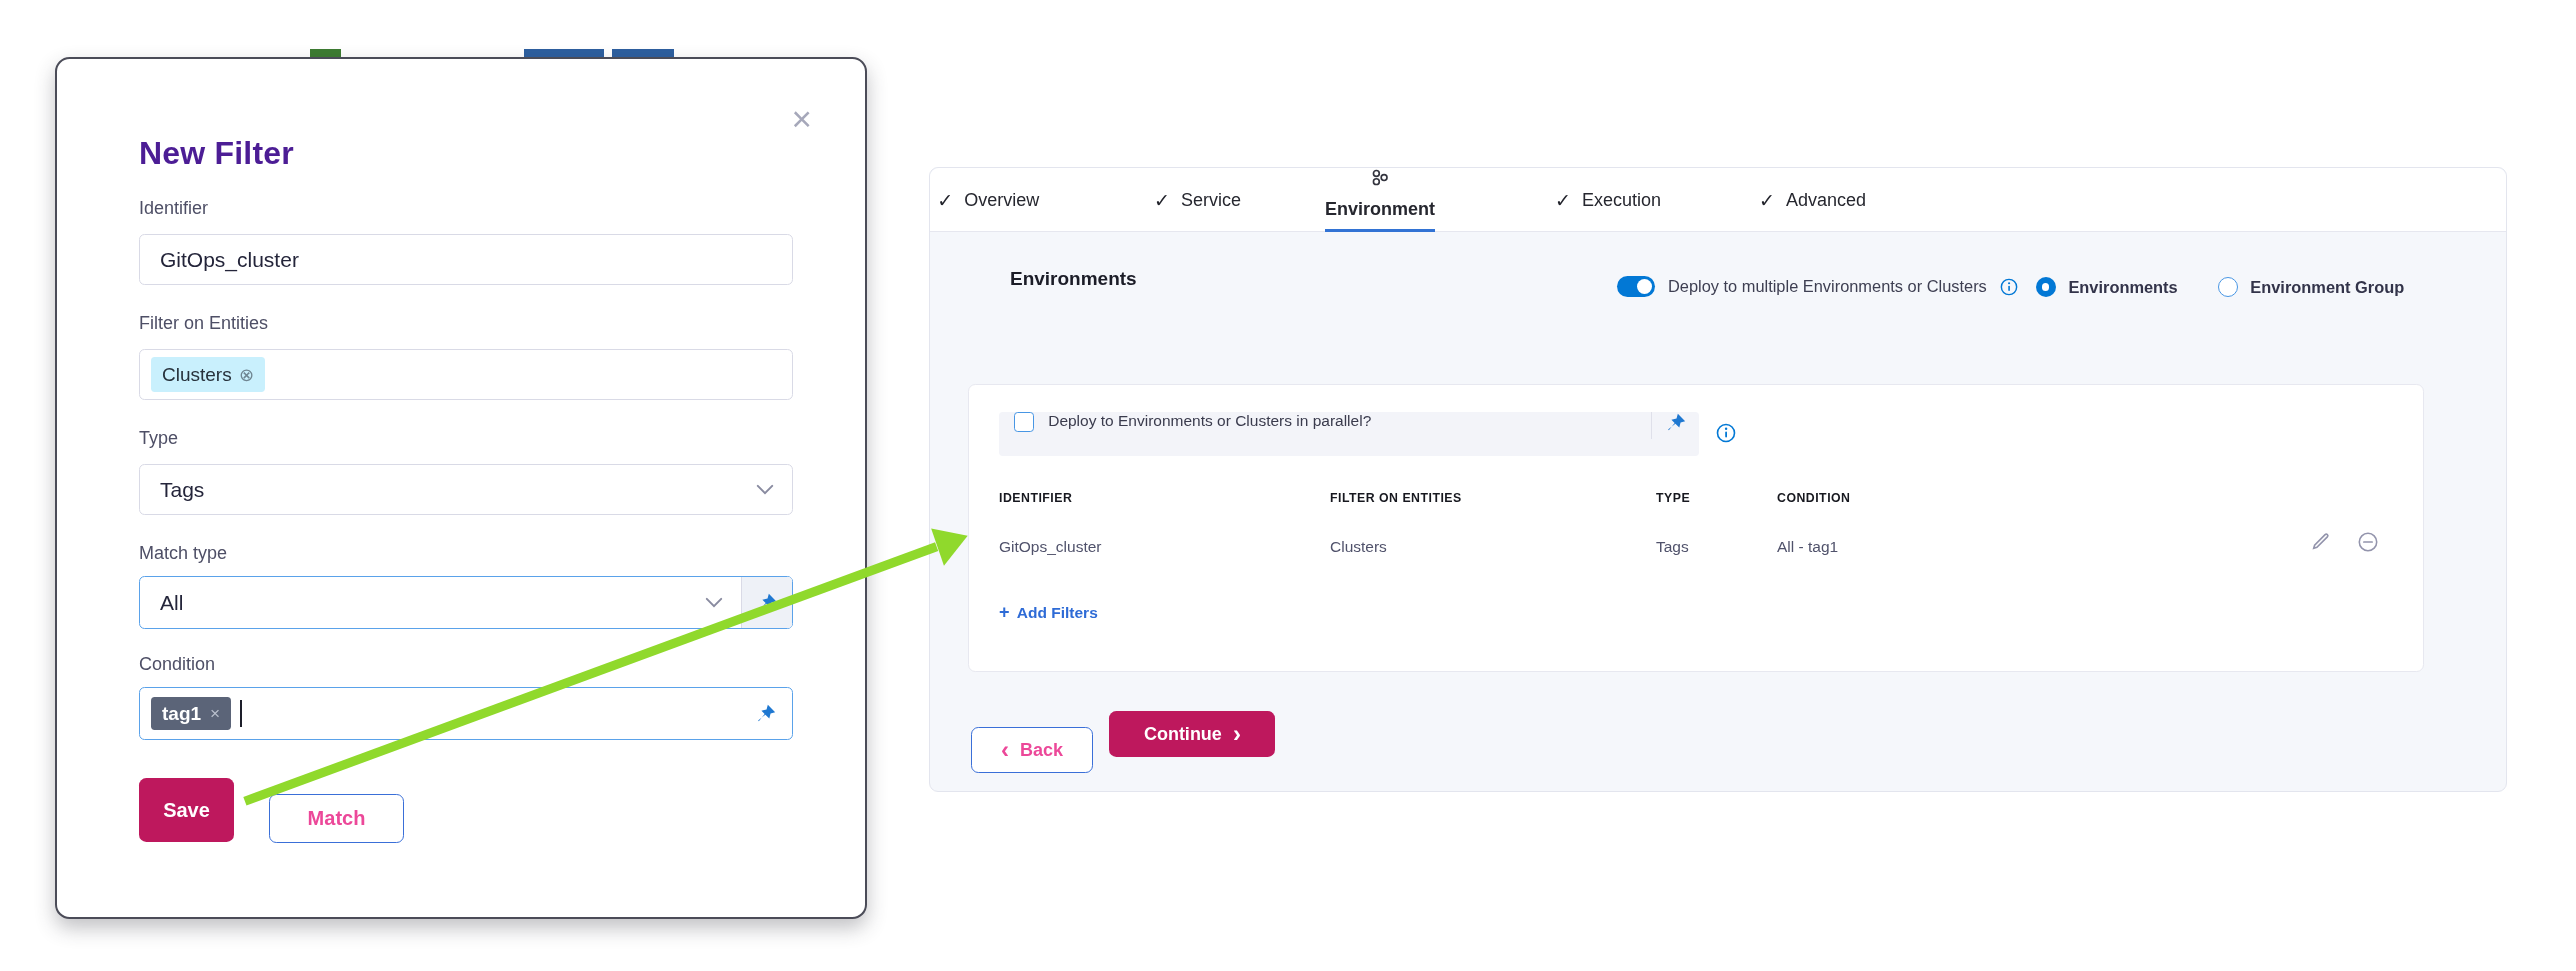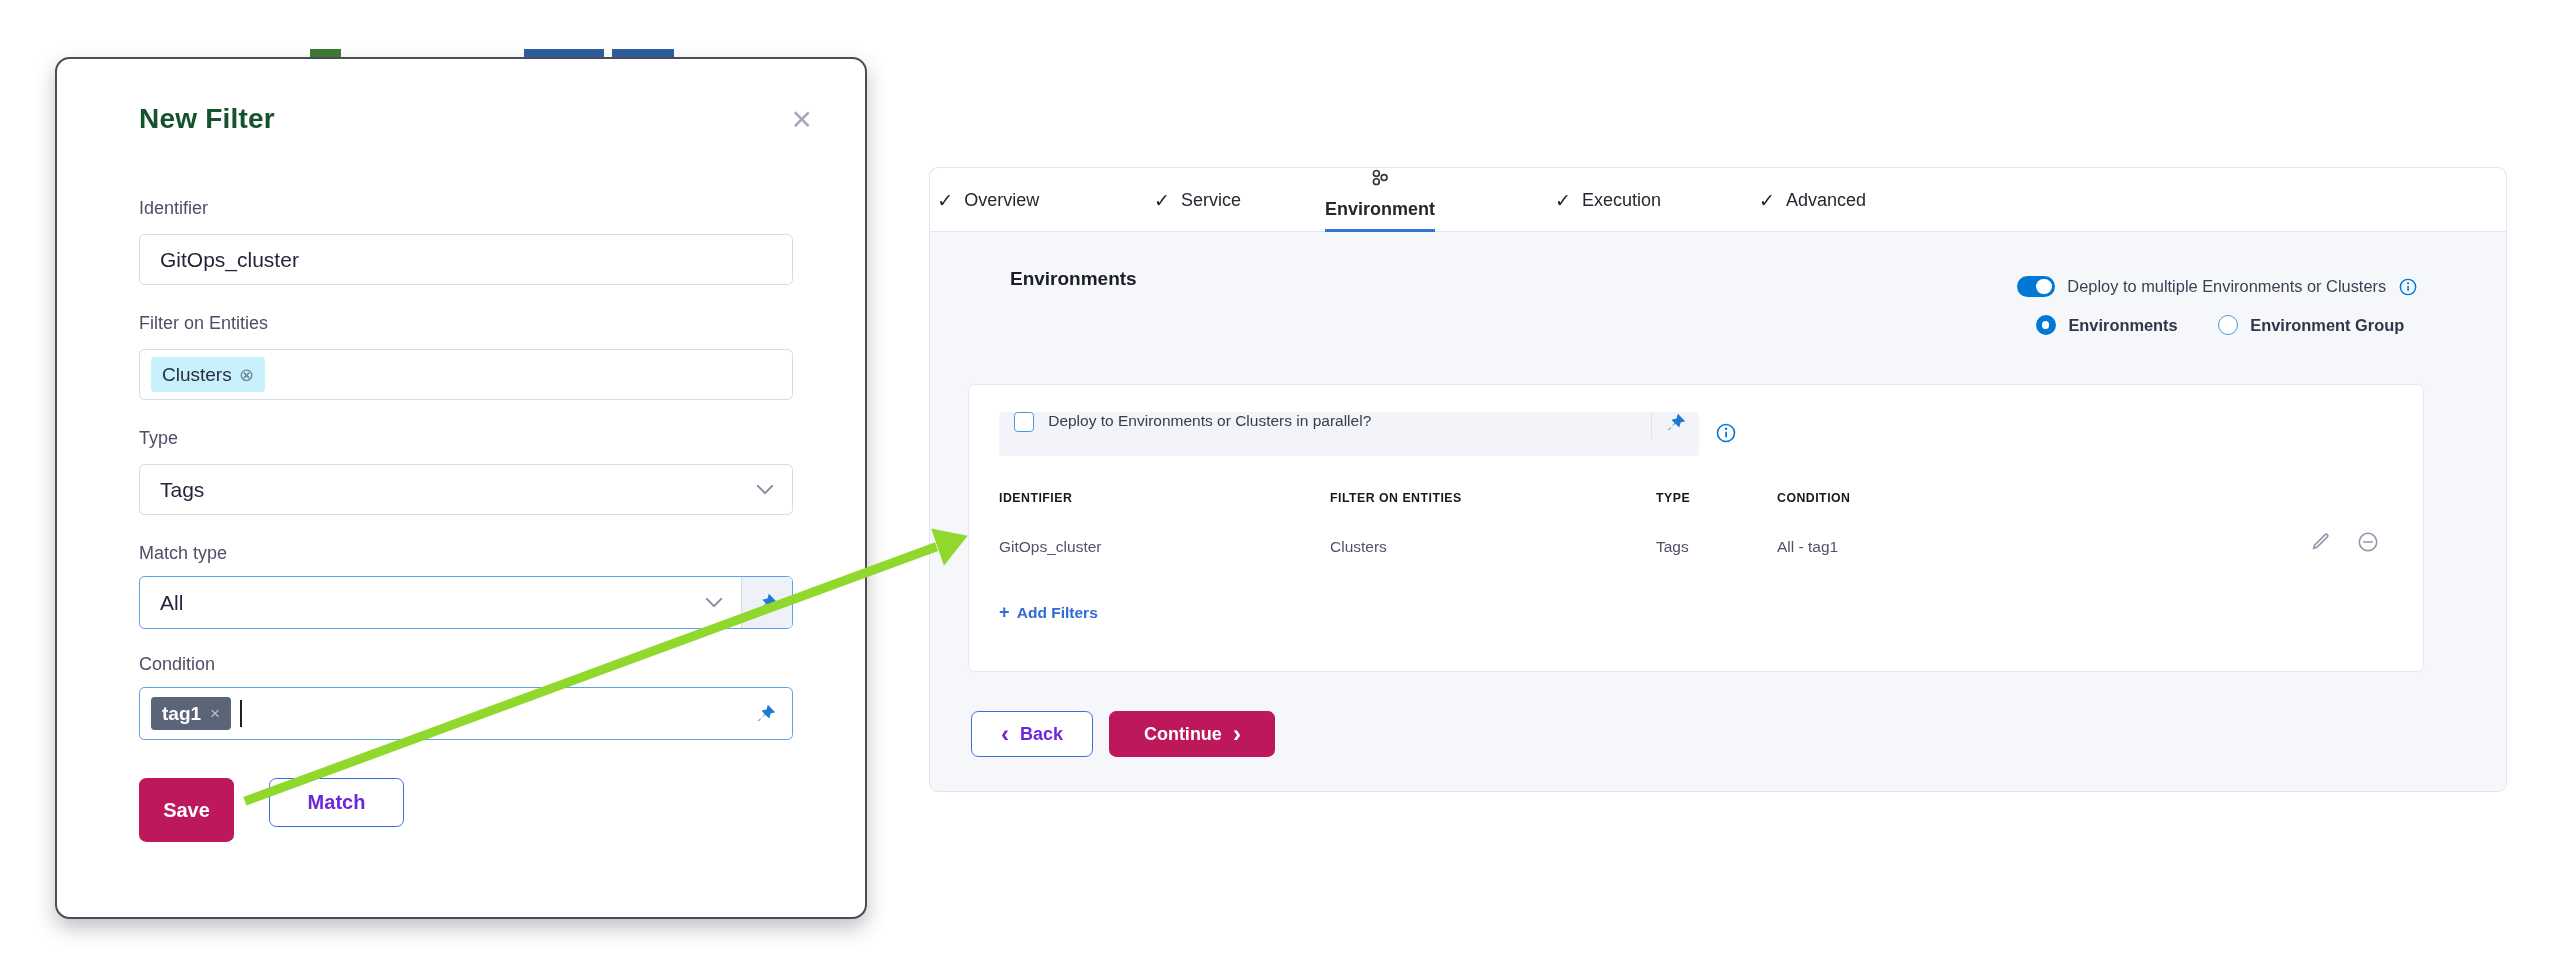--- a/index.html
+++ b/index.html
@@ -6,59 +6,59 @@
   html,body { width:2576px; height:971px; background:#ffffff; font-family:"Liberation Sans", sans-serif; }
   .abs { position:absolute; }
 
   
   .sliver { position:absolute; height:11px; top:49px; z-index:1; }
 
   
   .modal { position:absolute; left:55px; top:57px; width:812px; height:862px;
            background:#ffffff; border:2.7px solid #4b4c58; border-radius:14.6px;
            box-shadow:0 9px 20px rgba(50,50,60,.30); z-index:10; }
-  .modal-title { position:absolute; left:82px; top:44px; font-size:28px; font-weight:bold; color:#14532d; letter-spacing:0.2px; }
+  .modal-title { position:absolute; left:82px; top:76px; font-size:32px; font-weight:bold; color:#4c1d95; letter-spacing:0.2px; }
   .modal-close { position:absolute; right:53px; top:42px; font-size:35px; color:#a6a8ba; cursor:pointer; line-height:1; }
   .fld-label { position:absolute; left:82px; font-size:18px; color:#4e4f66; }
   .fld-box { position:absolute; left:82px; width:654px; height:51px; background:#fff;
              border:0.9px solid #d9dae6; border-radius:5.5px; display:flex; align-items:center; }
   .fld-box.focus { border:1.8px solid #5aa2ea; height:53px; }
   .fld-text { font-size:21px; color:#24253a; padding-left:20px; }
   .chip-cyan { margin-left:11px; background:#c9f0fd; border-radius:3.7px; padding:6.4px 11px;
                font-size:19px; color:#27323c; display:flex; align-items:center; gap:7.3px; }
   .chip-cyan .rm { color:#6f8591; font-size:18px; }
   .chip-slate { margin-left:11px; background:#5b6478; border-radius:3.7px; padding:5.5px 11px;
                 font-size:19px; color:#ffffff; font-weight:bold; display:flex; align-items:center; gap:9px; }
   .chip-slate .rm { color:#b9bfcc; font-weight:normal; font-size:17.3px; }
   .caret-bar { width:1.8px; height:27px; background:#1d1e2a; margin-left:9px; }
   .chev { margin-left:auto; margin-right:18px; display:flex; align-items:center; }
   .pin-cell { width:51px; height:100%; background:#eef1f7; border-left:0.9px solid #d9dae6;
               border-radius:0 3.7px 3.7px 0; display:flex; align-items:center; justify-content:center; }
   .btn { display:flex; align-items:center; justify-content:center; border-radius:7.3px;
          font-weight:bold; font-size:20px; cursor:pointer; }
   .btn-primary { background:#be185d; color:#ffffff; }
-  .btn-outline { background:#ffffff; color:#6d28d9; border:1.8px solid #3a6fd8; }
+  .btn-outline { background:#ffffff; color:#ec4899; border:1.8px solid #3a6fd8;margin-top:16px; }
 
   
   .panel { position:absolute; left:929px; top:167px; width:1578px; height:625px;
            background:#f5f7fb; border:0.9px solid #e3e5ee; border-radius:9px; z-index:5; }
   .tabbar { position:absolute; left:0; top:0; width:100%; height:64px; background:#ffffff;
             border-bottom:0.9px solid #e6e7ef; border-radius:9px 9px 0 0; }
   .tab { position:absolute; top:0; height:64px; display:flex; align-items:center; gap:11px;
          font-size:18px; color:#26272f; cursor:pointer; }
   .tab .ck { color:#22232b; font-size:19px; }
   .tab.active { font-weight:bold; border-bottom:3.7px solid #3273d4;flex-direction:column; }
   .pg-heading { position:absolute; left:80px; top:100px; font-size:19px; font-weight:bold; color:#1c1d28; }
   .radio { width:20px; height:20px; border-radius:50%; border:1.8px solid #4896e4; background:#fff; flex:none; }
   .radio.sel { border:none; background:#0278d5; position:relative; }
   .radio.sel::after { content:""; position:absolute; left:6.4px; top:6.4px; width:7.3px; height:7.3px;
                       border-radius:50%; background:#ffffff; }
   .rlabel { font-size:16.4px; color:#3e3f52; }
   .left-radios { position:absolute; left:44px; top:144px; display:flex; align-items:center; gap:12.8px; }
-  .right-opts { position:absolute; right:89px; top:108px; display:flex; flex-direction:column;
+  .right-opts { position:absolute; right:89px; top:108px; display:flex; 
                 align-items:flex-end; gap:18px; }
   .right-row { display:flex; align-items:center; gap:12.8px; }
   .toggle { width:38px; height:21px; border-radius:11px; background:#0278d5; position:relative; flex:none; cursor:pointer; }
   .toggle::after { content:""; position:absolute; right:2.7px; top:2.7px; width:15.5px; height:15.5px;
                    border-radius:50%; background:#ffffff; }
   .card { position:absolute; left:38px; top:216px; width:1456px; height:288px; background:#ffffff;
           border:0.9px solid #e7e8f0; border-radius:7.3px; }
   .graybar { position:absolute; left:30px; top:27px; width:700px; height:44px; background:#f3f4f9;
              border-radius:3.7px; display:flex; align-items:flex-start; }
   .cbox { width:20px; height:20px; border:1.8px solid #4896e4; border-radius:3.7px; background:#fff;

